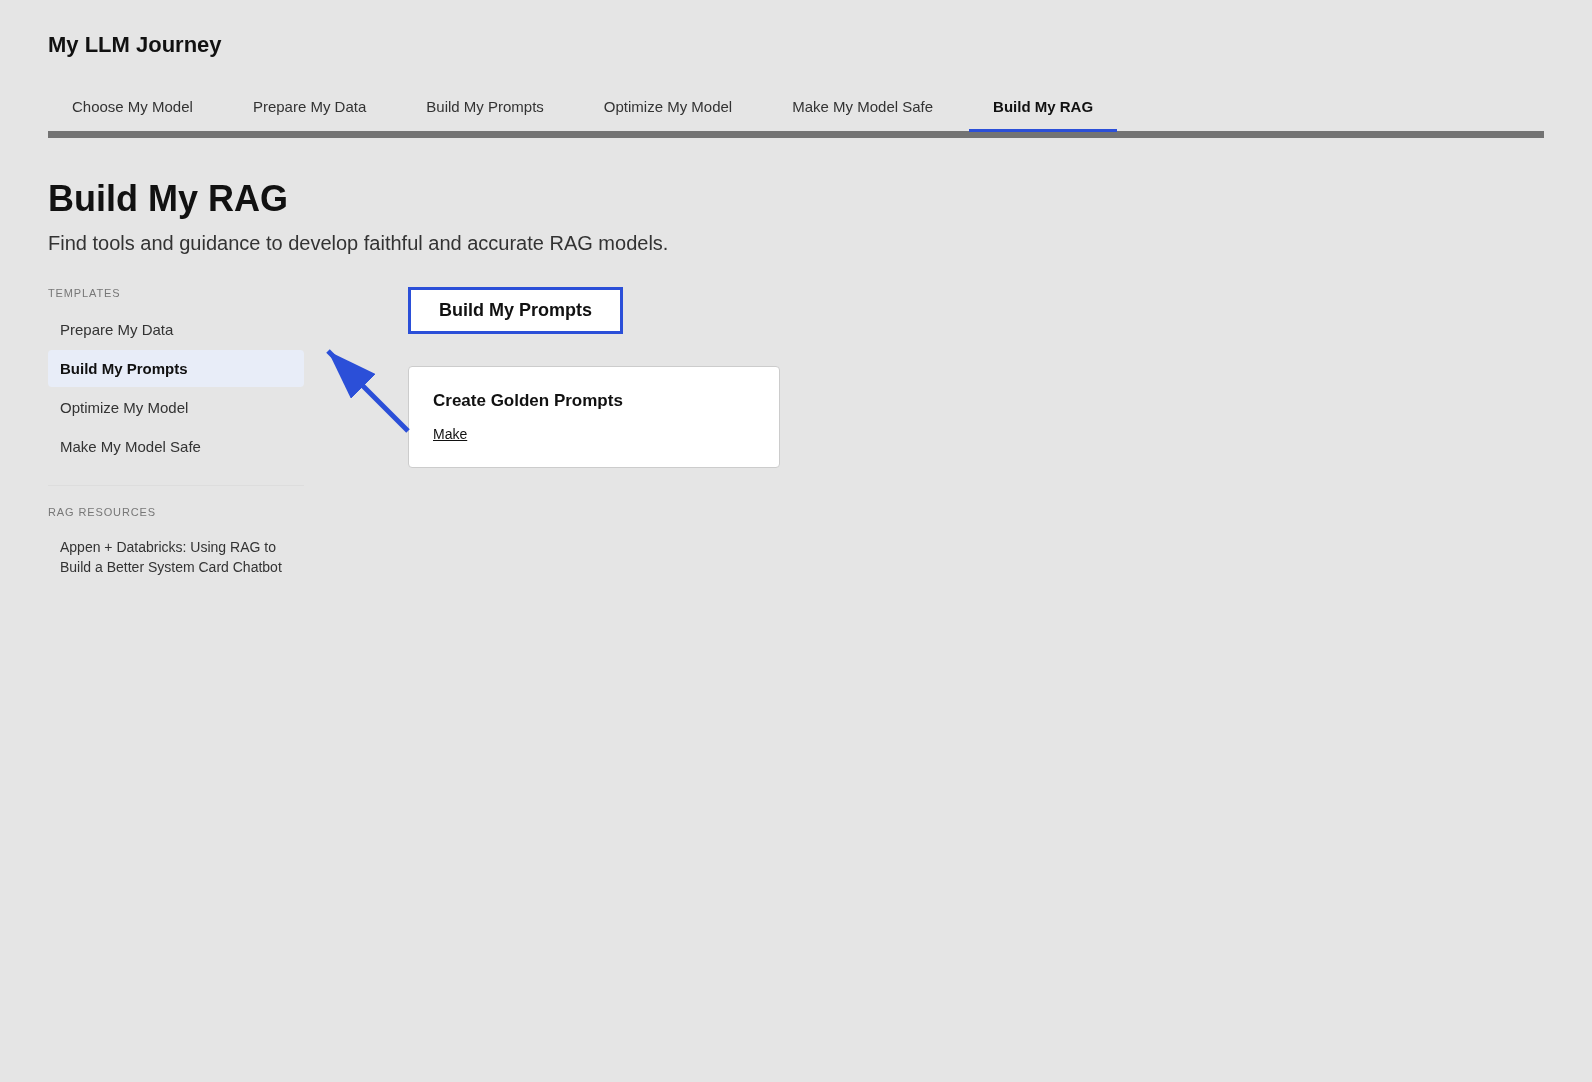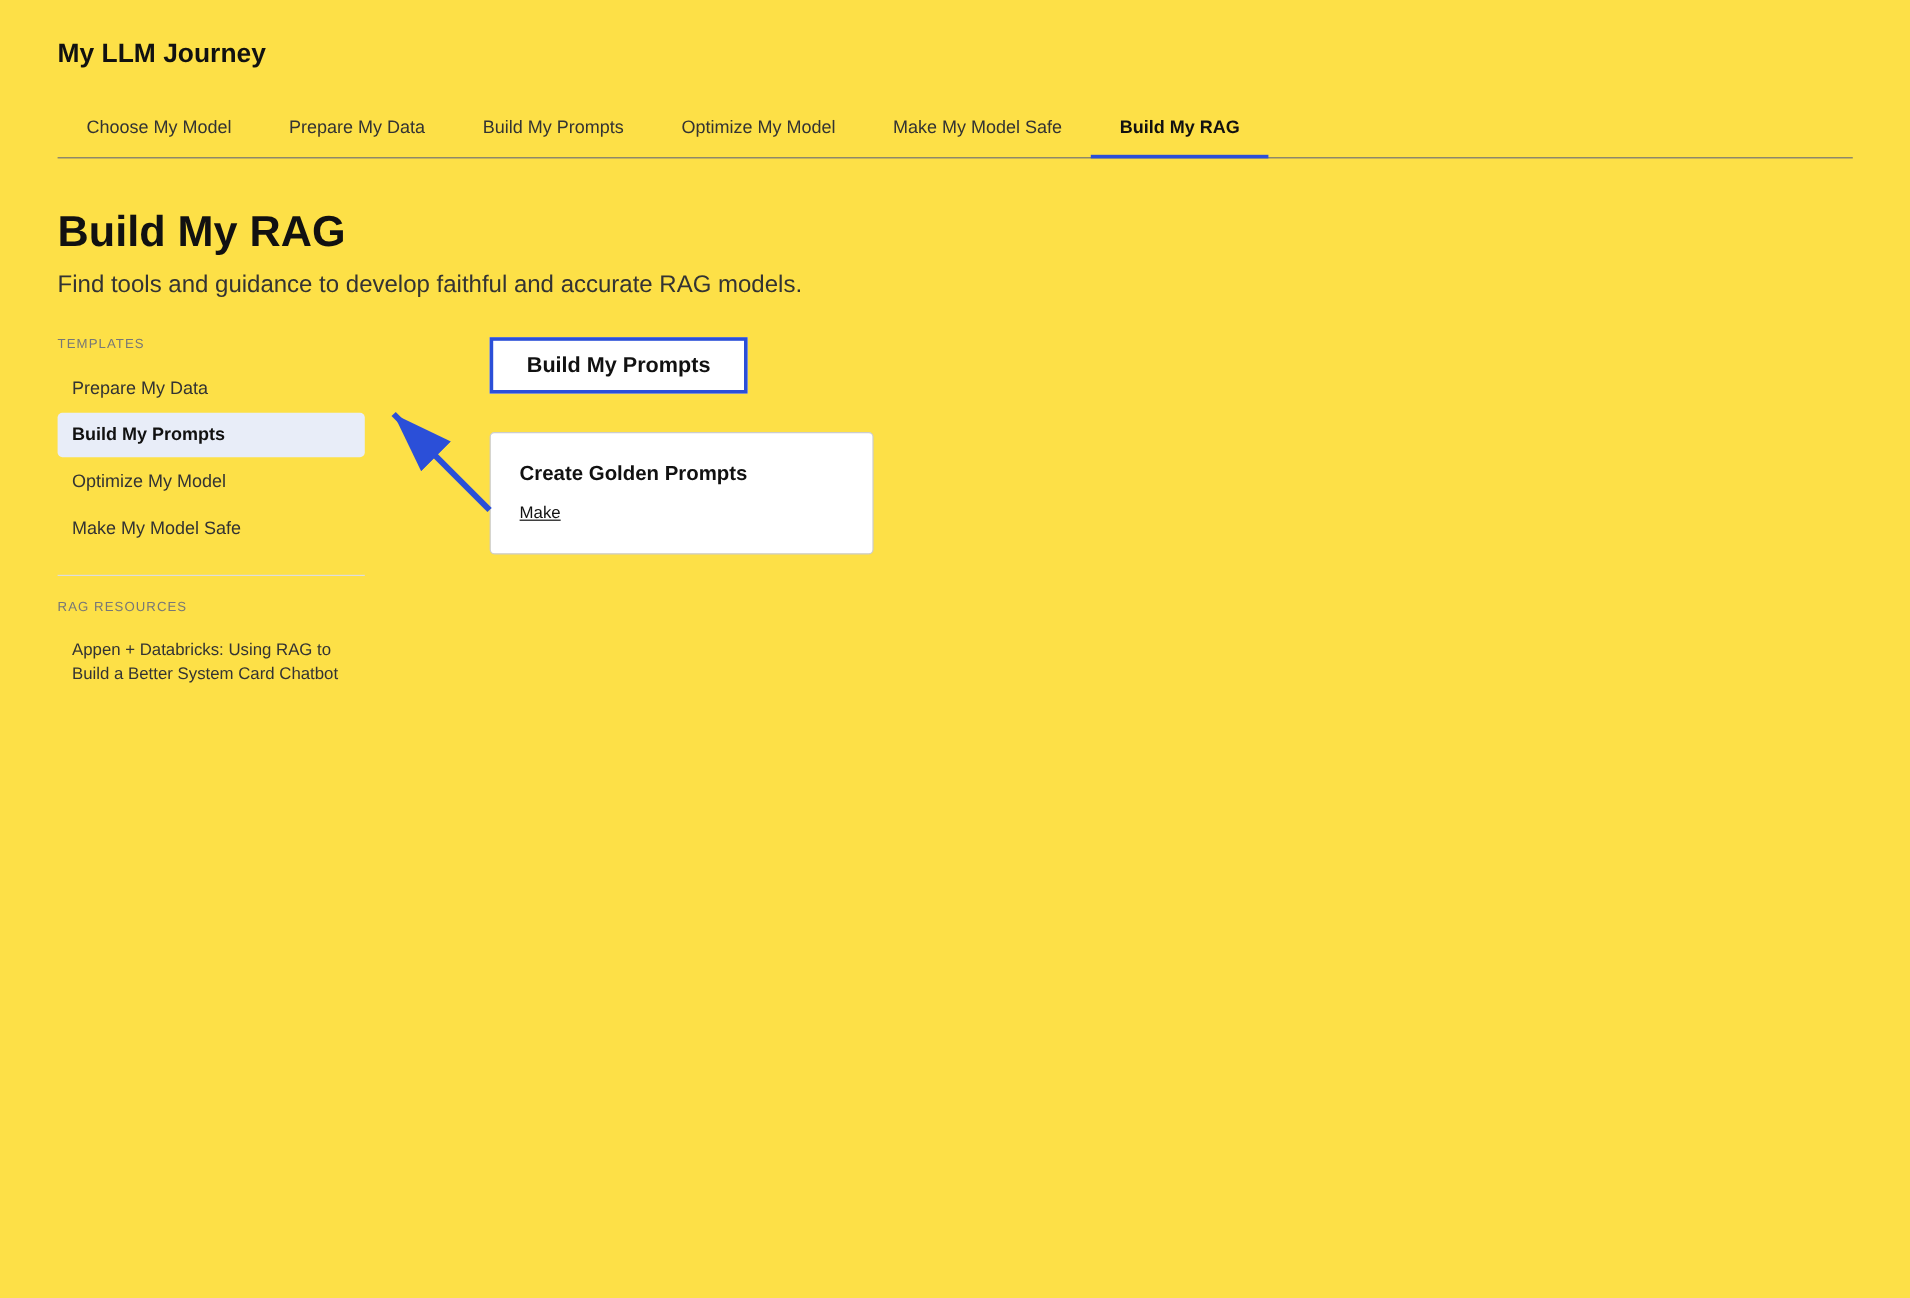--- a/index.html
+++ b/index.html
@@ -11,37 +11,37 @@
     body {
       font-family: -apple-system, BlinkMacSystemFont, 'Segoe UI', Helvetica, Arial, sans-serif;
       background: #ffffff;
       color: #1a1a1a;
       font-size: 16px;
     }
 
     .app-container {
       max-width: 1592px;
       min-height: 1082px;
-      background: #fde047;
+      background: #e5e5e5;
       padding: 32px 48px;
     }
 
     .app-title {
       font-size: 22px;
       font-weight: 700;
       margin-bottom: 28px;
       color: #111;
     }
 
     
     .top-nav {
       display: flex;
       align-items: center;
-      border-bottom: 1px solid #737373;
-      gap: 0;
+      border-bottom: 7px solid #737373;
+      gap: 12px;
       margin-bottom: 40px;
     }
 
     .nav-item {
       padding: 12px 24px 14px;
       font-size: 15px;
       color: #333;
       cursor: pointer;
       border-bottom: 3px solid transparent;
       margin-bottom: -1px;
@@ -149,21 +149,21 @@
 
     
     .cards-area {
       margin-top: 8px;
     }
 
     .template-card {
       border: 1px solid #ccc;
       border-radius: 4px;
       padding: 24px;
-      width: 320px;
+      width: 372px;
       background: #fff;
     }
 
     .card-title {
       font-size: 17px;
       font-weight: 700;
       color: #111;
       margin-bottom: 14px;
     }
 

